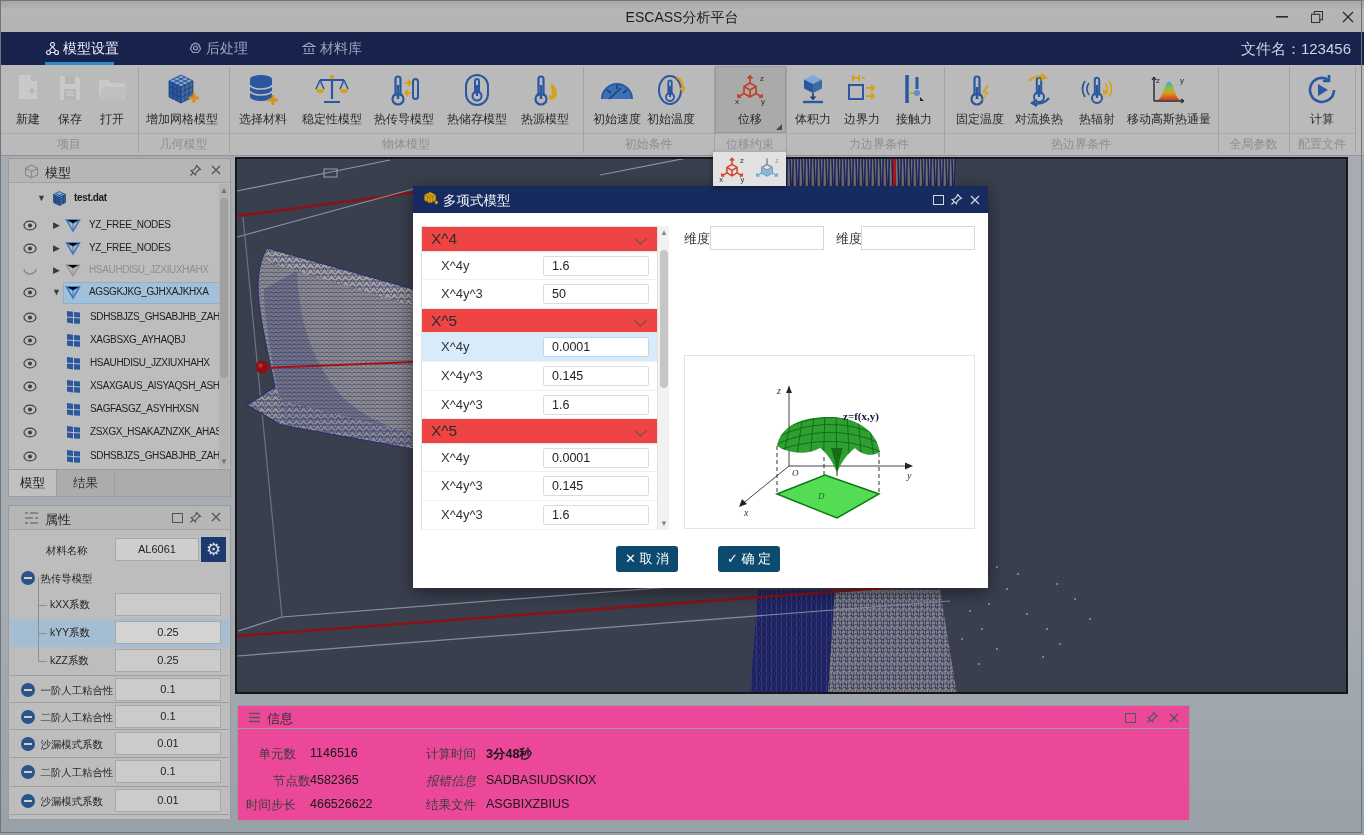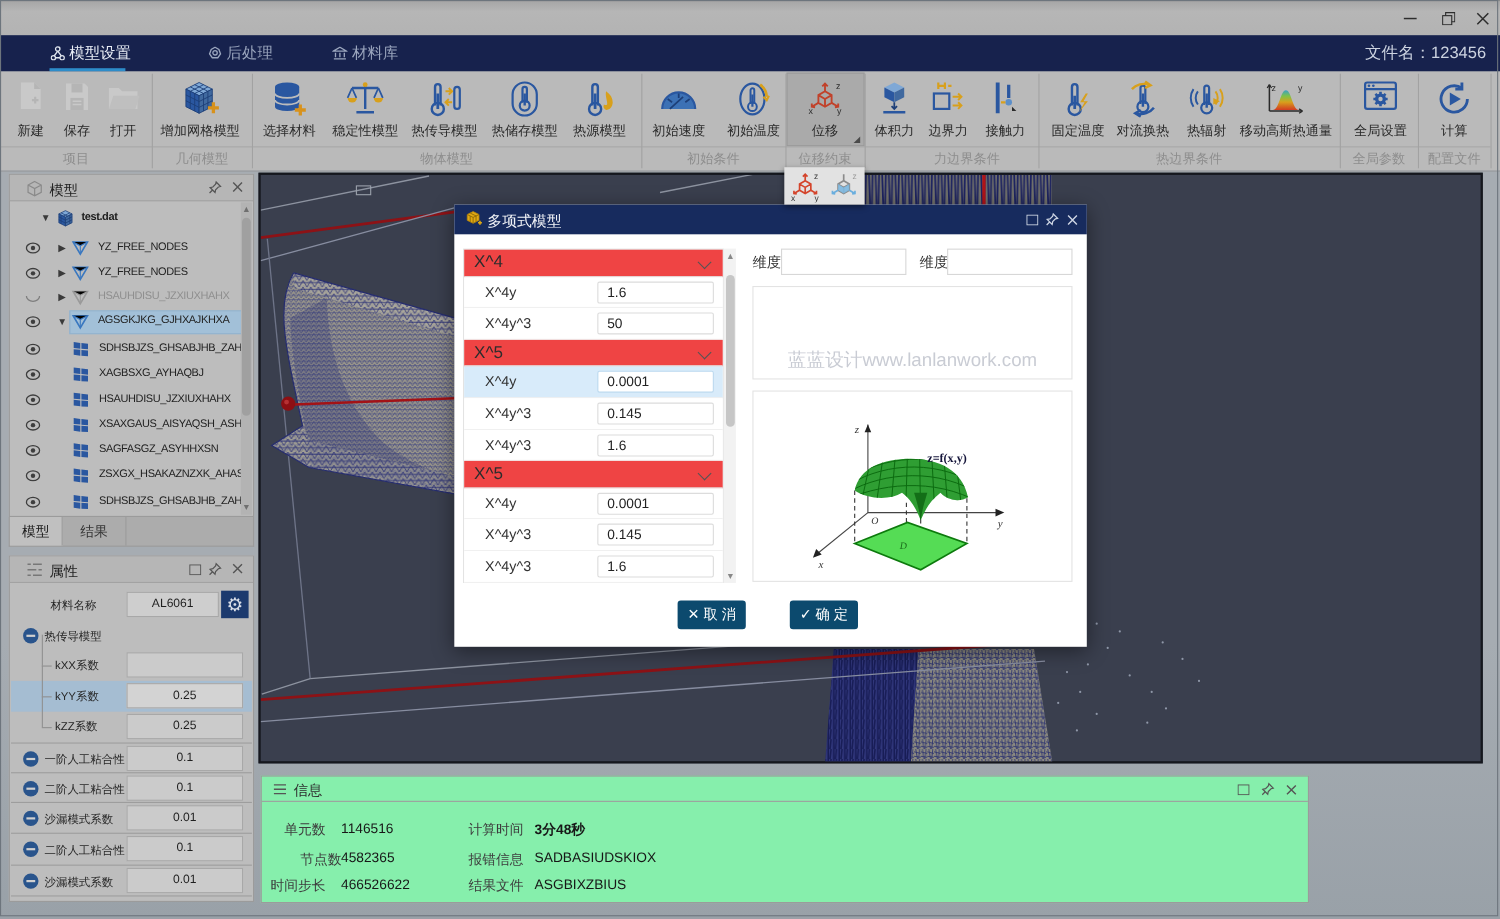--- a/index.html
+++ b/index.html
@@ -54,21 +54,21 @@
   font-size:11px; color:#1f1f1f; text-align:center; line-height:21px; }
 .sepline { border-top:1px solid #9d9d9d; }
 .minus { position:absolute; left:11px; top:7px; width:14px; height:14px; border-radius:50%;
   background:#29548c; }
 .minus:after { content:""; position:absolute; left:3px; top:6px; width:8px; height:2px; background:#d0d0d0; }
 
 #viewport { position:absolute; left:235px; top:157px; width:1113px; height:537px;
   background:#3a3f4e; border:2px solid #15171d; }
 
 #info { position:absolute; left:237px; top:705px; width:953px; height:116px;
-  background:#86efac; border:1px solid #9b9b9b; }
+  background:#ec4899; border:1px solid #9b9b9b; }
 #info .ih { position:absolute; left:0; top:0; right:0; height:23px; border-bottom:1px solid #9e9e9e; }
 .irow { position:absolute; height:18px; font-size:12.5px; }
 .ilab { position:absolute; color:#3d3d3d; text-align:right; width:58px; white-space:nowrap; }
 .ival { position:absolute; color:#171717; white-space:nowrap; }
 
 #dialog { position:absolute; left:413px; top:186px; width:575px; height:402px; background:#fff;
   box-shadow:0 4px 18px rgba(0,0,0,0.45); }
 #dtitle { position:absolute; left:0; top:0; width:575px; height:27px; background:#172b5e; }
 #dtitle .tt { position:absolute; left:30px; top:6px; font-size:13.5px; color:#f2f4f8; }
 .dico { position:absolute; top:6px; color:#cfd6e4; }
@@ -93,20 +93,21 @@
 .dbtn { position:absolute; top:360px; width:62px; height:26px; background:#0c4a6e; border-radius:3px;
   color:#fff; font-size:13px; text-align:center; line-height:26px; }
 
 #popup { position:absolute; left:713px; top:152px; width:73px; height:34px; background:#e2e2e2;
   box-shadow:0 2px 5px rgba(0,0,0,0.4); }
 </style>
 </head>
 <body>
 <div style="position:absolute; left:0; top:0; width:1362px; height:833px; border:1px solid #6d757d; z-index:200; pointer-events:none;"></div>
 <div id="titlebar">
+  <div class="t">ESCASS分析平台</div>
   <svg style="position:absolute; right:76px; top:15px;" width="12" height="2" viewBox="0 0 12 2">
       <rect width="12" height="1.6" fill="#2d2d2d"></rect>
     </svg>
   <svg style="position:absolute; right:41px; top:10px;" width="12" height="12" viewBox="0 0 13 13">
     <rect x="0.5" y="3.5" width="9" height="9" fill="none" stroke="#2d2d2d" stroke-width="1.1"></rect>
     <path d="M3.5,3.5 L3.5,0.5 L12.5,0.5 L12.5,9.5 L9.5,9.5" fill="none" stroke="#2d2d2d" stroke-width="1.1"></path>
   </svg>
   <svg style="position:absolute; right:10px; top:10px;" width="12" height="12" viewBox="0 0 12 12">
       <path d="M1,1 L11,11 M11,1 L1,11" stroke="#2d2d2d" stroke-width="1.4"></path>
     </svg>
@@ -240,21 +241,21 @@
     <div class="tlab">热源模型</div>
     </div>
   <div class="tbtn" style="left:582px; width:70px;">
     <svg class="ticon" width="36" height="32" viewBox="0 0 36 32">
         <path d="M3,26 a15,15 0 0 1 30,0 Z" fill="#3c71b5"></path>
         <path d="M3,26 a15,15 0 0 1 30,0" fill="none" stroke="#2a57a0" stroke-width="2"></path>
         <path d="M8,17 L12,20 M18,12 L18,16 M28,17 L24,20 M10,26 L22,15" stroke="#1d3f78" stroke-width="1.6"></path>
       </svg>
     <div class="tlab">初始速度</div>
     </div>
-  <div class="tbtn" style="left:650px; width:70px;">
+  <div class="tbtn" style="left:636px; width:70px;">
     <svg class="ticon" width="34" height="34" viewBox="0 0 34 34">
         <ellipse cx="16" cy="17" rx="11" ry="14" fill="none" stroke="#2a57a0" stroke-width="2"></ellipse>
         <circle cx="16" cy="24" r="4" fill="none" stroke="#2a57a0" stroke-width="1.8"></circle>
         <path d="M14.3,21.5 L14.3,9 a1.7,1.7 0 0 1 3.4,0 L17.7,21.5" fill="none" stroke="#2a57a0" stroke-width="1.8"></path>
         <path d="M16,24 L16,13" stroke="#2a57a0" stroke-width="2"></path>
         <path d="M23,4 a14,14 0 0 1 6,11" fill="none" stroke="#d8a01c" stroke-width="2.5"></path>
         <path d="M26,15 L29,18 L31,14" fill="none" stroke="#d8a01c" stroke-width="2"></path>
       </svg>
     <div class="tlab">初始温度</div>
     </div>
@@ -342,36 +343,20 @@
             <stop offset="0" stop-color="#d23b22"></stop>
             <stop offset="0.4" stop-color="#d8a01c"></stop>
             <stop offset="0.7" stop-color="#7ec24a"></stop>
             <stop offset="1" stop-color="#3aa0c8"></stop>
           </linearGradient>
         </defs>
         <text x="30" y="10" font-size="8" fill="#2a2a2a" font-family="Liberation Sans">y</text>
         <text x="6" y="10" font-size="8" fill="#2a2a2a" font-family="Liberation Sans">z</text>
       </svg>
     <div class="tlab">移动高斯热通量</div>
-    </div>
-  <div class="tbtn" style="left:1220px; width:70px;">
-    <svg class="ticon" width="34" height="32" viewBox="0 0 34 32">
-        <rect x="3" y="2" width="28" height="24" rx="2" fill="none" stroke="#2a57a0" stroke-width="2"></rect>
-        <path d="M3,8 L31,8" stroke="#2a57a0" stroke-width="2"></path>
-        <circle cx="6.5" cy="5" r="1.2" fill="#2a57a0"></circle>
-        <circle cx="10.5" cy="5" r="1.2" fill="#2a57a0"></circle>
-        <g fill="#2a57a0">
-          <circle cx="17" cy="17" r="5"></circle>
-          <g stroke="#2a57a0" stroke-width="2.4">
-            <path d="M17,10.5 L17,23.5 M10.5,17 L23.5,17 M12.4,12.4 L21.6,21.6 M21.6,12.4 L12.4,21.6"></path>
-          </g>
-        </g>
-        <circle cx="17" cy="17" r="2" fill="#bcbcbc"></circle>
-      </svg>
-    <div class="tlab">全局设置</div>
     </div>
   <div class="tbtn" style="left:1294px; width:56px;">
     <svg class="ticon" width="34" height="34" viewBox="0 0 34 34">
         <path d="M29,17 a12,12 0 1 1 -5,-9.8" fill="none" stroke="#2a57a0" stroke-width="2.6"></path>
         <path d="M24,2 L24,8 L18,8" fill="none" stroke="#2a57a0" stroke-width="2.6"></path>
         <path d="M13,11 L23,17 L13,23 Z" fill="#2a57a0"></path>
       </svg>
     <div class="tlab">计算</div>
     </div>
 </div>
@@ -742,21 +727,21 @@
   <div id="irows">
     <div class="irow" style="top:40px; left:0;">
       <div class="ilab" style="left:0px;">单元数</div>
         <div class="ival" style="left:72px;">1146516</div>
       <div class="ilab" style="left:180px;">计算时间</div>
         <div class="ival" style="left:248px; font-weight:bold;">3分48秒</div>
     </div>
     <div class="irow" style="top:67px; left:0;">
       <div class="ilab" style="left:0px;padding-left:35px;">节点数</div>
         <div class="ival" style="left:72px;">4582365</div>
-      <div class="ilab" style="left:180px;">报错信息</div>
+      <div class="ilab" style="left:180px;font-style:italic;">报错信息</div>
         <div class="ival" style="left:248px;">SADBASIUDSKIOX</div>
     </div>
     <div class="irow" style="top:91px; left:0;">
       <div class="ilab" style="left:0px;">时间步长</div>
         <div class="ival" style="left:72px;">466526622</div>
       <div class="ilab" style="left:180px;">结果文件</div>
         <div class="ival" style="left:248px;">ASGBIXZBIUS</div>
     </div>
   </div>
 </div>
@@ -827,23 +812,20 @@
   </div>
   <div id="dscroll">
     <div class="arr" style="top:2px; left:2px; color:#888;">▲</div>
     <div class="arr" style="bottom:2px; left:2px; color:#888;">▼</div>
     <div class="th"></div>
   </div>
   <div class="dimlab" style="left:271px; top:44px;">维度</div>
   <div class="dimbox" style="left:297px; top:40px; width:114px;"></div>
   <div class="dimlab" style="left:423px; top:44px;">维度</div>
   <div class="dimbox" style="left:448px; top:40px; width:114px;"></div>
-  <div id="wbox">
-      <div class="wm">蓝蓝设计www.lanlanwork.com</div>
-    </div>
   <div id="pbox">
     <svg width="289" height="172" viewBox="0 0 289 172">
 
       <path d="M104,30 L104,110 L225,110" fill="none" stroke="#444" stroke-width="1"></path>
       <path d="M104,30 L101,37 L107,37 Z" fill="#222"></path>
       <path d="M228,110 L220,106.5 L220,113.5 Z" fill="#222"></path>
       <path d="M104,110 L56,149" stroke="#444" stroke-width="1"></path>
       <path d="M54,151 L62,148 L57,143 Z" fill="#222"></path>
       <text x="92" y="38" font-size="10" font-family="Liberation Serif" font-style="italic" fill="#333">z</text>
       <text x="222" y="123" font-size="10" font-family="Liberation Serif" font-style="italic" fill="#333">y</text>

